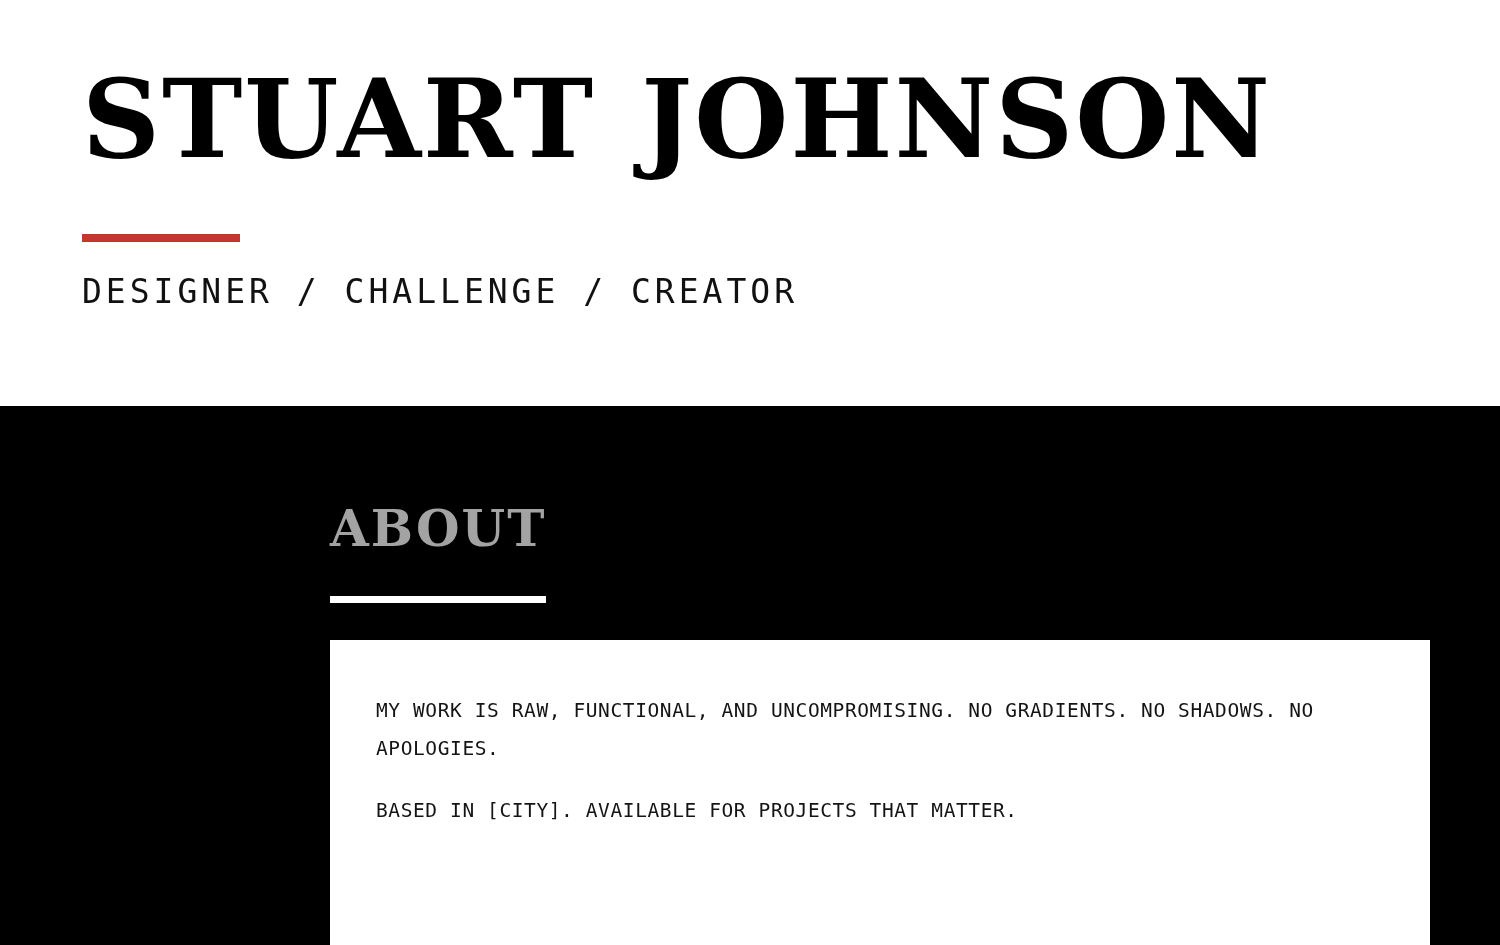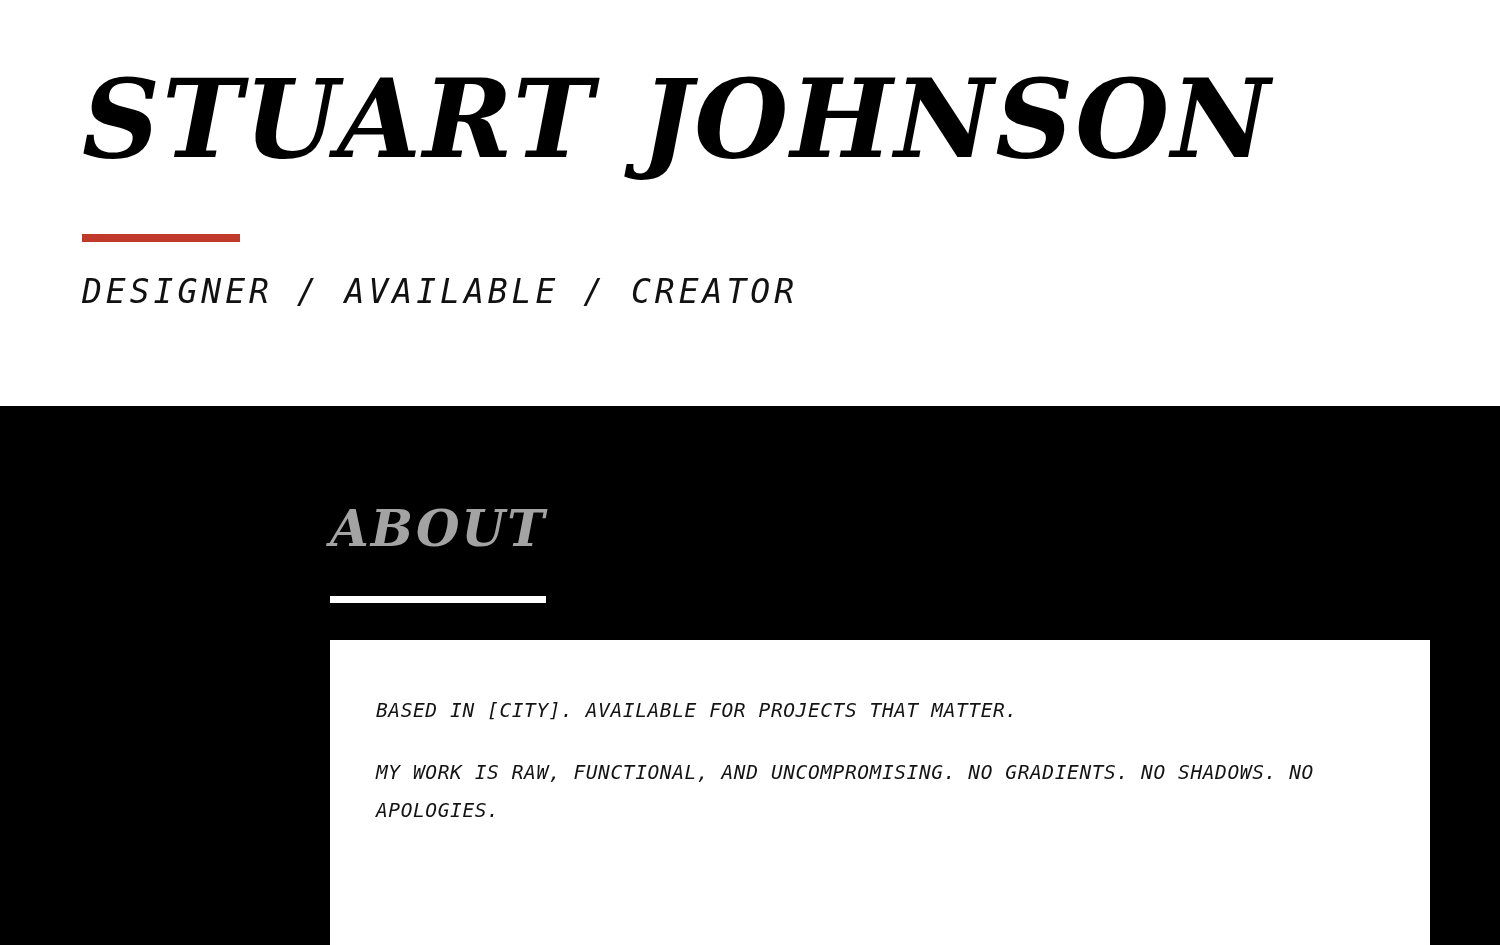--- a/index.html
+++ b/index.html
@@ -13,21 +13,20 @@
   body {
     background: #ffffff;
     font-family: "DejaVu Sans Mono", monospace;
   }
 
   .page {
     width: 1500px;
     height: 702px;
     position: relative;
     background: #ffffff;
-    font-style: italic;
   }
 
   
   .hero {
     background: #ffffff;
     padding: 60px 0 0 82px;
     height: 406px;
   }
 
   .hero-name {
@@ -114,26 +113,26 @@
 </head>
 <body>
 
 <div class="page">
 
   <header class="hero">
     <h1 class="hero-name">
       <span>STUART</span><span class="gap"></span><span>JOHNSON</span>
     </h1>
     <div class="hero-rule"></div>
-    <div class="hero-tagline">DESIGNER / AVAILABLE / CREATOR</div>
+    <div class="hero-tagline">DESIGNER / CHALLENGE / CREATOR</div>
   </header>
 
   <section class="about">
     <h2 class="about-title">ABOUT</h2>
     <div class="about-rule"></div>
 
     <div class="about-card">
+      <p>MY WORK IS RAW, FUNCTIONAL, AND UNCOMPROMISING. NO GRADIENTS. NO SHADOWS. NO APOLOGIES.</p>
       <p>BASED IN [CITY]. AVAILABLE FOR PROJECTS THAT MATTER.</p>
-      <p>MY WORK IS RAW, FUNCTIONAL, AND UNCOMPROMISING. NO GRADIENTS. NO SHADOWS. NO APOLOGIES.</p>
     </div>
   </section>
 
 </div>
 
 </body></html>

